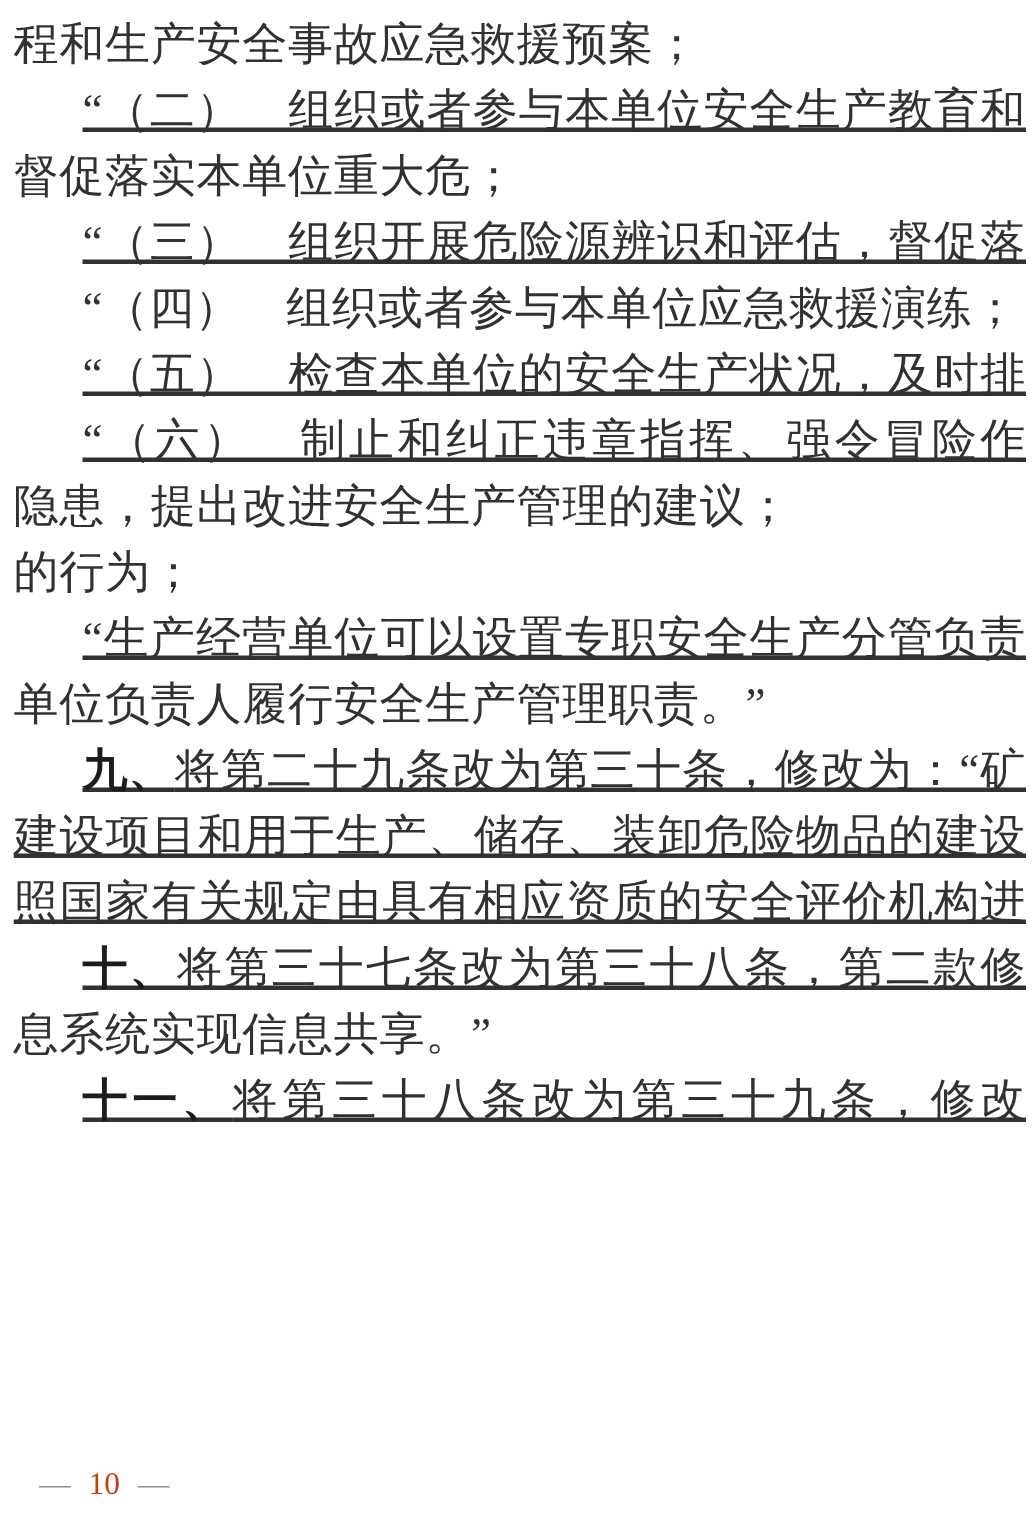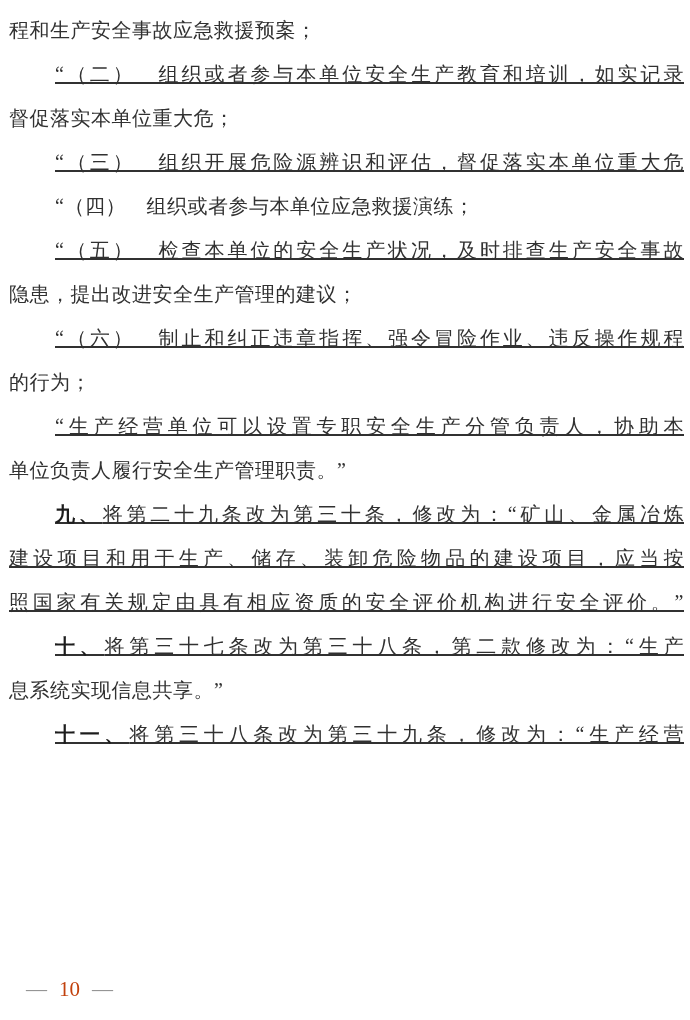--- a/index.html
+++ b/index.html
@@ -9,21 +9,21 @@
     margin:0 auto;
     background:#ffffff;
     overflow:hidden;
     font-family:"Liberation Serif","DejaVu Serif",serif;
     color:#313131;
   }
   .content{
     padding:8px 6px 0 9px;
   }
   .line{
-    font-size:20px;
+    font-size:30px;
     line-height:44px;
     height:44px;
     letter-spacing:0.5px;
     white-space:nowrap;
     font-weight:400;
   }
   .line.justify{
     white-space:normal;
     overflow:hidden;
     text-align:justify;
@@ -60,22 +60,22 @@
 <body>
 
 <div class="page">
   <div class="content">
       <div class="line">程和生产安全事故应急救援预案；</div>
       <div class="line indent justify">“（二）　组织或者参与本单位安全生产教育和培训，如实记录</div>
       <div class="line">督促落实本单位重大危；</div>
       <div class="line indent justify">“（三）　组织开展危险源辨识和评估，督促落实本单位重大危</div>
       <div class="line indent">“（四）　组织或者参与本单位应急救援演练；</div>
       <div class="line indent justify">“（五）　检查本单位的安全生产状况，及时排查生产安全事故</div>
+      <div class="line indent justify">“（六）　制止和纠正违章指挥、强令冒险作业、违反操作规程</div>
       <div class="line">隐患，提出改进安全生产管理的建议；</div>
-      <div class="line indent justify">“（六）　制止和纠正违章指挥、强令冒险作业、违反操作规程</div>
       <div class="line">的行为；</div>
       <div class="line indent justify">“生产经营单位可以设置专职安全生产分管负责人，协助本</div>
       <div class="line">单位负责人履行安全生产管理职责。”</div>
       <div class="line indent justify"><span class="seg-bold">九、</span>将第二十九条改为第三十条，修改为：“矿山、金属冶炼</div>
       <div class="line justify">建设项目和用于生产、储存、装卸危险物品的建设项目，应当按</div>
       <div class="line justify">照国家有关规定由具有相应资质的安全评价机构进行安全评价。”</div>
       <div class="line indent justify"><span class="seg-bold">十、</span>将第三十七条改为第三十八条，第二款修改为：“生产</div>
       <div class="line">息系统实现信息共享。”</div>
       <div class="line indent justify"><span class="seg-bold">十一、</span>将第三十八条改为第三十九条，修改为：“生产经营</div>
     </div>

